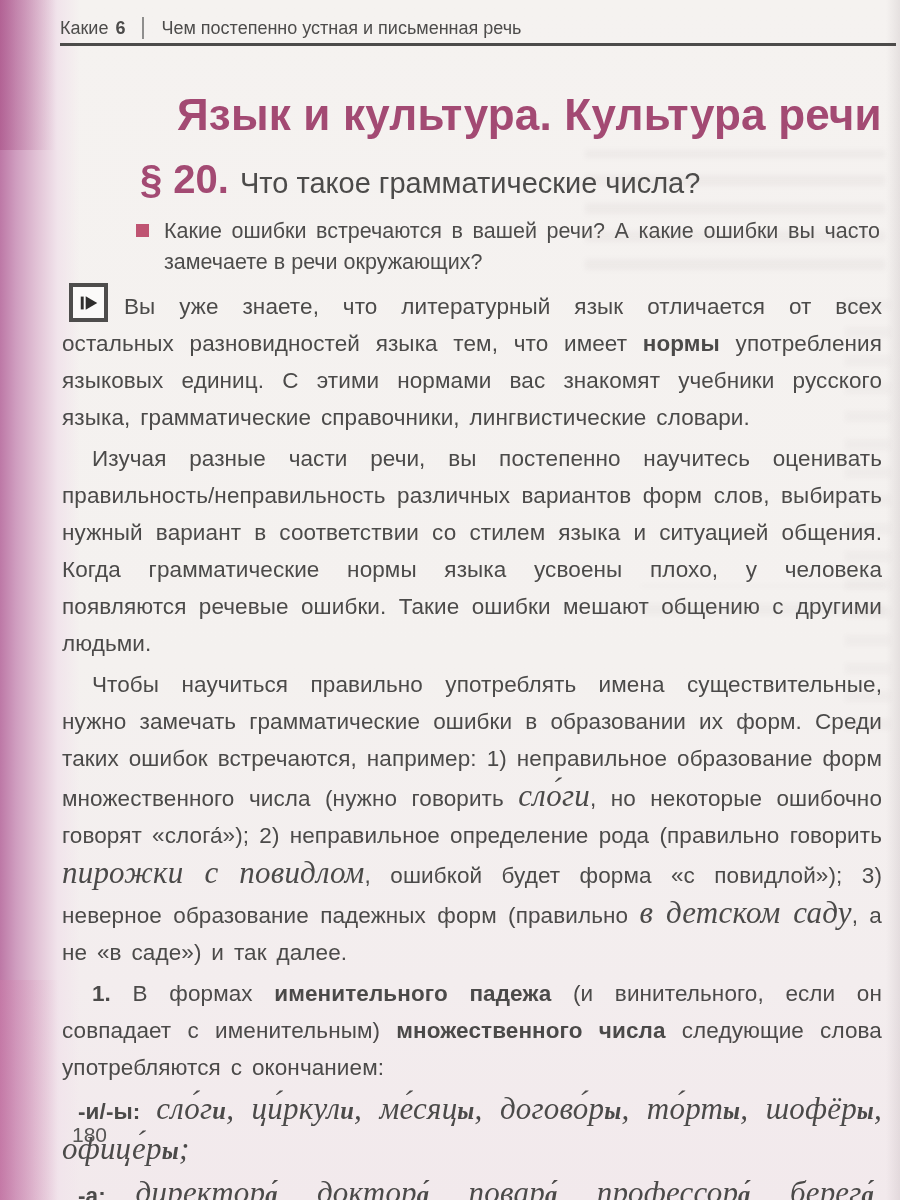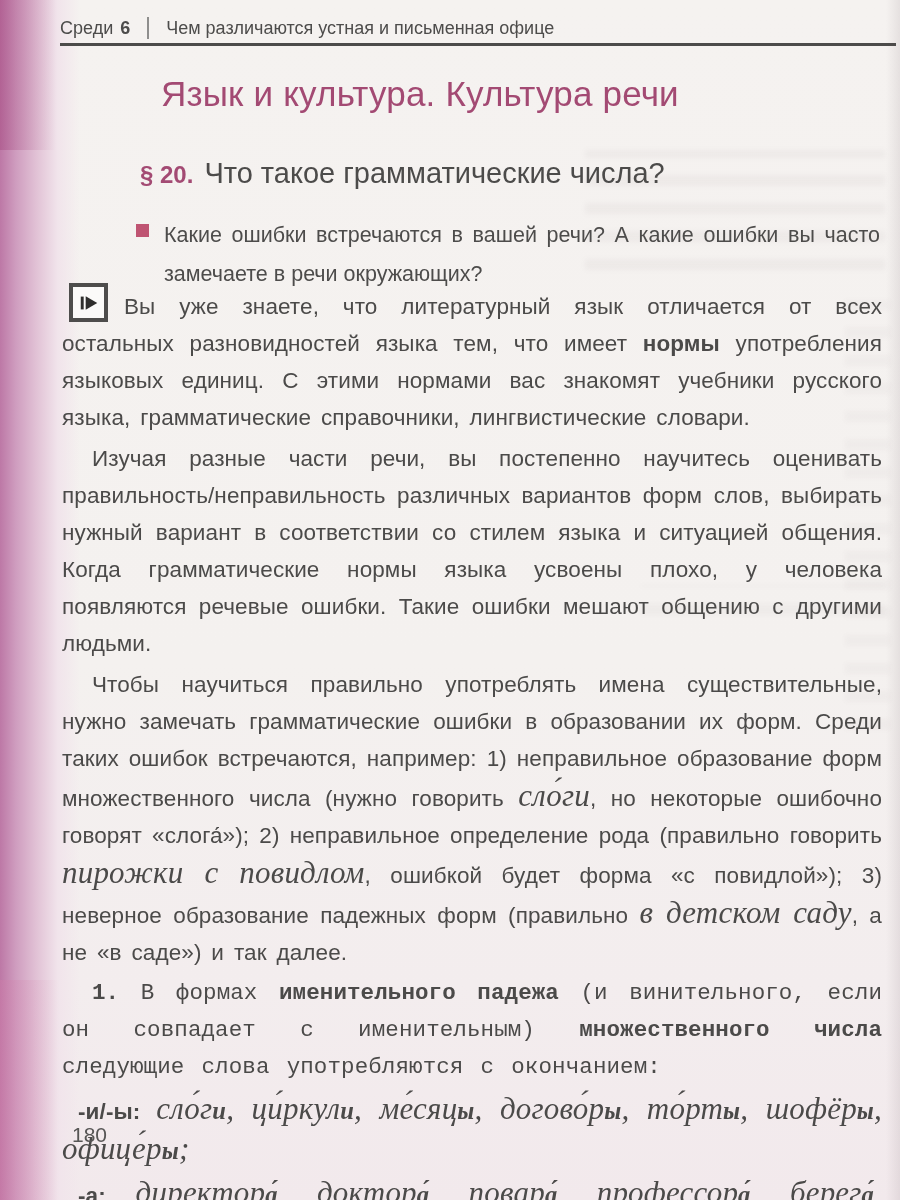--- a/index.html
+++ b/index.html
@@ -23,58 +23,58 @@
     background:repeating-linear-gradient(0deg,rgba(118,104,110,.10) 0 11px,rgba(118,104,110,0) 11px 28px);}
   .g1{left:585px;top:150px;width:300px;height:120px;}
   .g2{left:845px;top:300px;width:45px;height:430px;opacity:.4;}
   .g3{left:640px;top:585px;width:245px;height:30px;opacity:.45;}
 
   .hdr{position:absolute;left:60px;top:17px;font-size:18px;color:#4d4c4b;white-space:nowrap;}
   .hdr .num{font-weight:bold;margin-left:7px;}
   .vsep{display:inline-block;width:2px;height:22px;background:#8f8e8d;margin:0 17px -5px 17px;}
   .hdr-rule{position:absolute;left:60px;right:4px;top:43px;height:3px;background:#4c4b4a;}
 
-  .title{position:absolute;left:161px;top:74px;margin:0;font-size:35px;font-weight:normal;
+  .title{position:absolute;left:161px;top:74px;margin:16px;font-size:44px;font-weight:bold;
     color:#a34a73;letter-spacing:.2px;}
   .sec{position:absolute;left:140px;top:157px;margin:0;font-size:29px;font-weight:normal;color:#4c4b4a;white-space:nowrap;}
-  .sec .sec-num{color:#a34a73;font-weight:bold;font-size:24px;margin-right:11px;}
+  .sec .sec-num{color:#a34a73;font-weight:bold;font-size:40px;margin-right:11px;}
 
   .question{position:absolute;left:136px;top:216px;width:744px;padding-left:28px;box-sizing:border-box;
-    font-size:21.5px;line-height:39px;text-align:justify;color:#4d4c4b;}
+    font-size:21.5px;line-height:31px;text-align:justify;color:#4d4c4b;}
   .qbullet{position:absolute;left:0;top:8px;width:13px;height:13px;background:#bf5472;}
 
   .bodytext{position:absolute;left:62px;top:288px;width:820px;}
   .play{position:absolute;left:7px;top:-5px;width:31px;height:31px;border:4px solid #4e4d4c;
     background:#fbfaf9;display:flex;align-items:center;justify-content:center;}
 
   p.para{margin:0 0 4px;font-size:22.5px;line-height:37px;text-align:justify;
     word-spacing:3.5px;letter-spacing:.1px;color:#4b4a49;}
   .p-first{text-indent:62px;}
   .p-ind{text-indent:30px;}
   .p-end{text-indent:16px;}
-  .p-gap{margin-top:17px;font-family:Liberation Mono, monospace;}
+  .p-gap{margin-top:17px;}
   .p-gap-sm{margin-top:13px;}
   .s-n{}
   .s-b{font-weight:bold;}
   .s-i{font-family:"Liberation Serif",serif;font-style:italic;font-size:31px;letter-spacing:.2px;}
   .s-ib{font-family:"Liberation Serif",serif;font-style:italic;font-weight:bold;font-size:24.5px;letter-spacing:.2px;}
 
   .pagenum{position:absolute;left:72px;top:1123px;font-size:21px;color:#575655;}
 </style>
 </head>
 <body>
 
 <div class="spine"></div>
 <div class="edge-shade"></div>
 <div class="ghost g1"></div>
 <div class="ghost g2"></div>
 <div class="ghost g3"></div>
 
 <div class="hdr">
-  <span>Среди</span><span class="num">6</span><span class="vsep"></span><span>Чем различаются устная и письменная офице</span>
+  <span>Какие</span><span class="num">6</span><span class="vsep"></span><span>Чем постепенно устная и письменная речь</span>
 </div>
 <div class="hdr-rule"></div>
 
 <h1 class="title">Язык и культура. Культура речи</h1>
 
 <h2 class="sec">
   <span class="sec-num">§ 20.</span><span>Что такое грамматические числа?</span>
 </h2>
 
 <div class="question">

